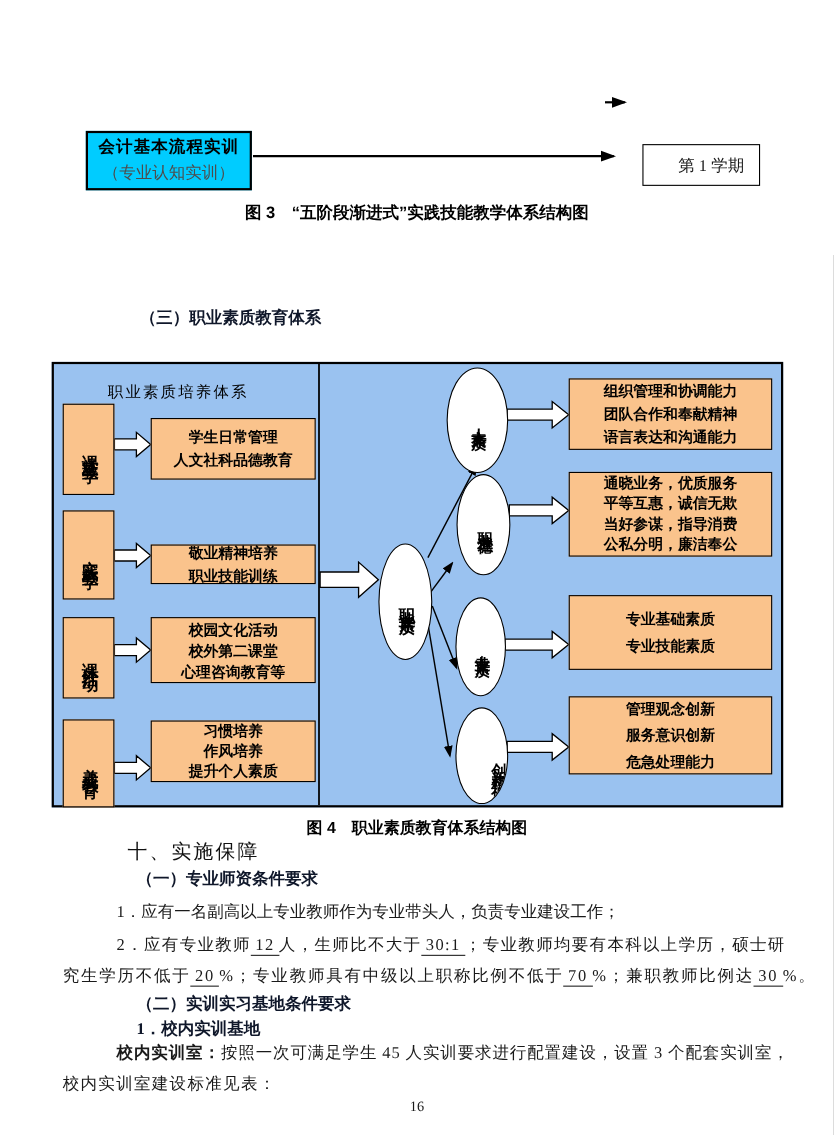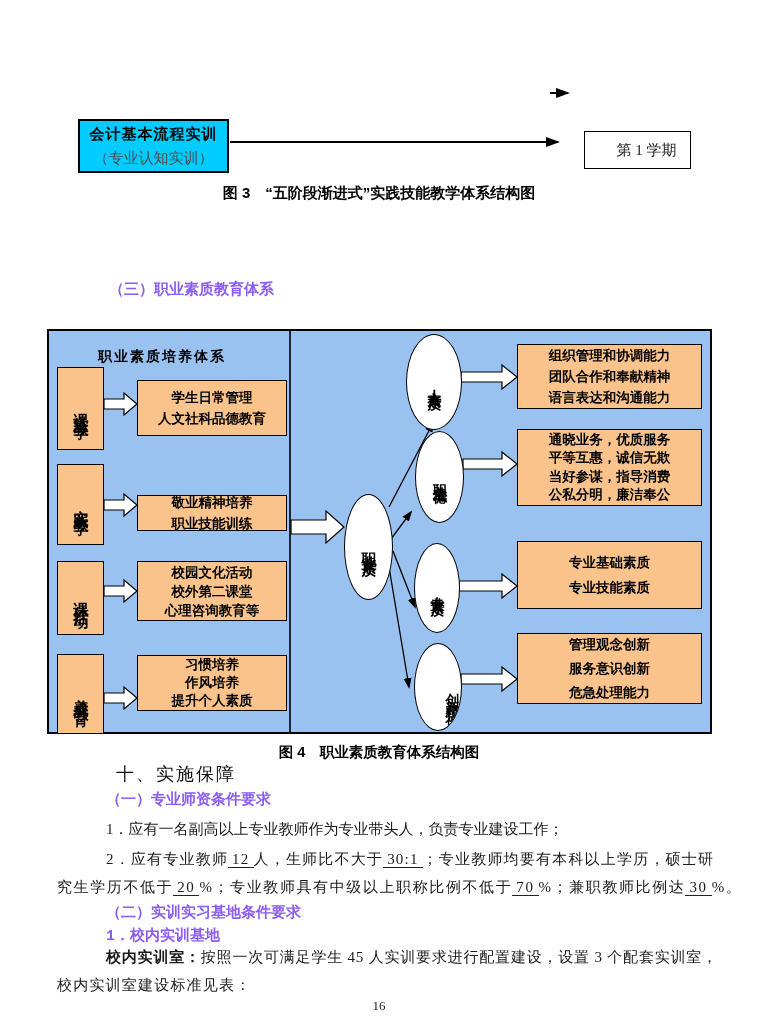--- a/index.html
+++ b/index.html
@@ -30,38 +30,38 @@
     position:absolute;left:584px;top:131px;width:107px;height:38px;
     background:#fff;border:1.5px solid #000;
     display:flex;align-items:center;justify-content:center;font-size:15px;padding-left:18px;
   }
   .fig-caption{
     position:absolute;left:0;width:758px;text-align:center;
     font-family:"Liberation Sans","DejaVu Sans",sans-serif;
     font-weight:bold;font-size:15px;color:#000;
   }
   
-  .h-sans{font-family:Liberation Mono, monospace;font-weight:bold;font-size:15px;color:#8b5cf6;}
+  .h-sans{font-family:Liberation Serif, serif;font-weight:bold;font-size:15px;color:#0f172a;margin-left:18px;}
   .body-line{font-size:15px;color:#1a1a1a;white-space:nowrap;}
   .big-heading{
     font-family:"Liberation Sans","DejaVu Sans",sans-serif;
     font-size:18px;font-weight:500;letter-spacing:2px;color:#111;
   }
   .blank{border-bottom:1px solid #222;padding:0 4px;}
   .lead-bold{font-weight:bold;}
   .page-num{position:absolute;left:0;top:998px;width:758px;text-align:center;font-size:13px;}
   
   .diagram{
     position:absolute;left:47px;top:329px;width:665px;height:405px;
     background:var(--diagram-bg);border:2px solid #000;
   }
   .diagram .arrows{position:absolute;left:0;top:0;pointer-events:none;}
   .dg-title{
     position:absolute;left:26px;top:17px;
-    font-weight:bold;font-size:14px;letter-spacing:2px;color:#000;white-space:nowrap;padding-left:23px;
+    font-weight:normal;font-size:14px;letter-spacing:2px;color:#000;white-space:nowrap;padding-left:23px;
   }
   .cat-box{
     position:absolute;left:8px;width:47px;
     background:var(--box-fill);border:1.5px solid #000;
     display:flex;align-items:center;justify-content:center;
     writing-mode:vertical-rl;text-orientation:upright;
     font-weight:bold;font-size:15px;letter-spacing:4px;color:#000;overflow:hidden;
   }
   .detail-box{
     position:absolute;left:88px;width:150px;

